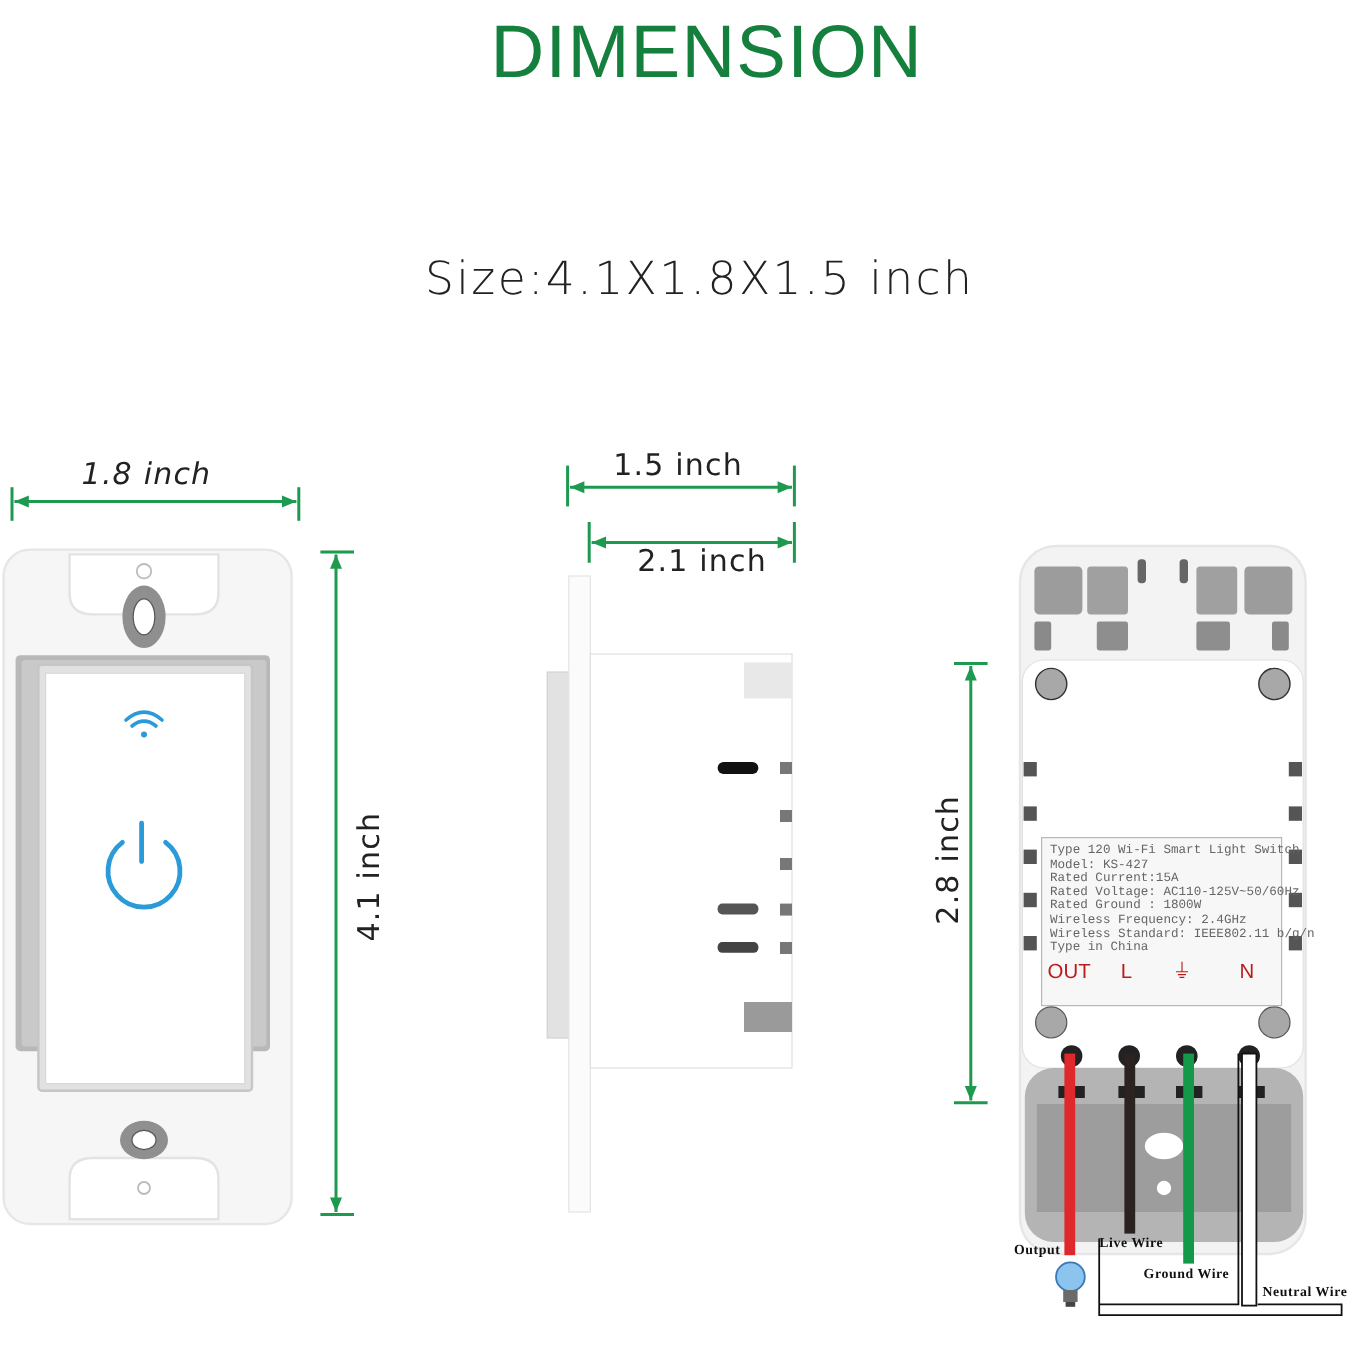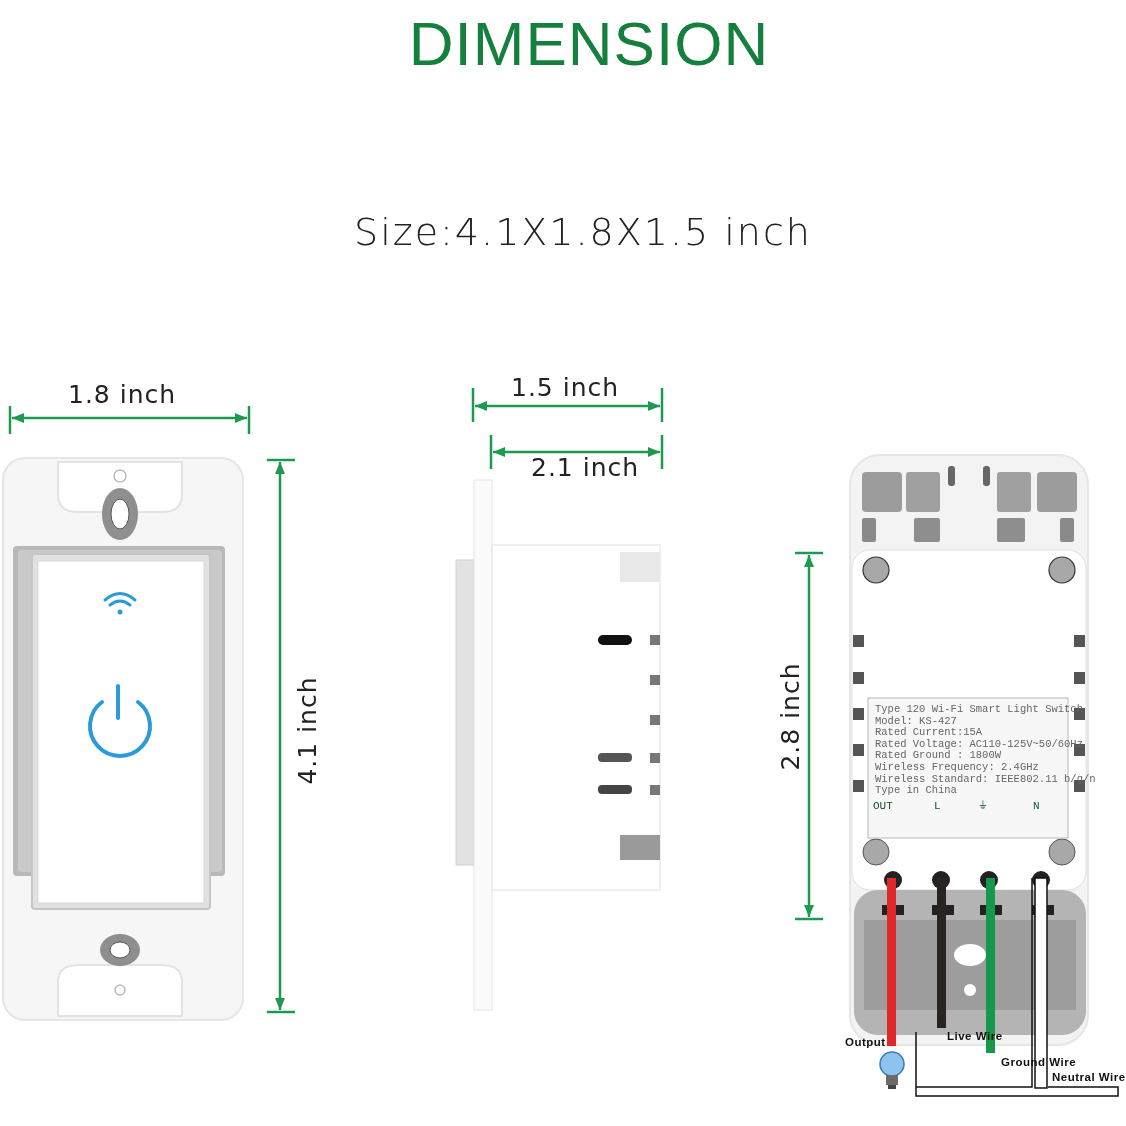--- a/index.html
+++ b/index.html
@@ -3,30 +3,30 @@
 <meta charset="utf-8">
 <style>
   html, body { margin:0; padding:0; background:#ffffff; }
   body { width:1126px; height:1126px; position:relative; overflow:hidden; font-family:"DejaVu Sans", sans-serif; color:#111; }
   .abs { position:absolute; }
   .title { left:0; width:1090px; top:8px; text-align:center; font-family:"Liberation Sans", sans-serif; font-size:62px; letter-spacing:1px; color:#15803d;padding-left:44px; }
   .subtitle { left:0; width:1166px; top:210px; text-align:center; font-family:"DejaVu Sans", sans-serif; font-size:38px; font-weight:300; letter-spacing:2px; color:#222; }
   .dimlabel { font-family:"DejaVu Sans", sans-serif; font-size:25px; color:#222; letter-spacing:1px; white-space:nowrap; }
   .vlabel { transform:rotate(-90deg); transform-origin:center center; }
   .spec { font-family:"Liberation Sans", sans-serif; font-size:10.5px; color:#666; line-height:11.6px; white-space:nowrap; }
-  .wirelabel { font-family:Liberation Sans, sans-serif; font-weight:bold; font-size:11.5px; color:#111; white-space:nowrap; letter-spacing:0.5px; }
-  .term { font-family:Liberation Mono, monospace; font-size:11px; color:#14532d; }
+  .wirelabel { font-family:Liberation Serif, serif; font-weight:bold; font-size:11.5px; color:#111; white-space:nowrap; letter-spacing:0.5px; }
+  .term { font-family:Liberation Sans, sans-serif; font-size:17px; color:#b91c1c; }
 </style>
 </head>
 <body>
 
 <div class="abs title">DIMENSION</div>
 <div class="abs subtitle">Size:4.1X1.8X1.5 inch</div>
 
-<div class="abs dimlabel" style="left:68px; top:380px;">1.8 inch</div>
+<div class="abs dimlabel" style="left:68px; top:380px;font-style:italic;">1.8 inch</div>
 <svg class="abs" style="left:0; top:400px;" width="260" height="40">
   <line x1="10" y1="6" x2="10" y2="34" stroke="#1e9a50" stroke-width="2.5"></line>
   <line x1="249" y1="6" x2="249" y2="34" stroke="#1e9a50" stroke-width="2.5"></line>
   <line x1="12" y1="18" x2="247" y2="18" stroke="#1e9a50" stroke-width="2.5"></line>
   <polygon points="12,18 24,13 24,23" fill="#1e9a50"></polygon>
   <polygon points="247,18 235,13 235,23" fill="#1e9a50"></polygon>
 </svg>
 
 <svg class="abs" style="left:0; top:450px;" width="250" height="575">
 
@@ -191,15 +191,15 @@
   <path d="M76,162 L76,226 L278,226 L278,217 L208,217 M76,217 L192,217 L192,8" fill="none" stroke="#111" stroke-width="1.5"></path>
 
   <g transform="translate(40,180)">
     <circle cx="12" cy="14" r="12" fill="#8cc4f0" stroke="#3a78b8" stroke-width="1.5"></circle>
     <rect x="6" y="25" width="12" height="10" fill="#6b6b6b"></rect>
     <rect x="8" y="35" width="8" height="4" fill="#444"></rect>
   </g>
 </svg>
 
 <div class="abs wirelabel" style="left:845px; top:1036px;">Output</div>
-<div class="abs wirelabel" style="left:916px; top:1030px;padding-left:31px;">Live Wire</div>
-<div class="abs wirelabel" style="left:953px; top:1056px;margin-left:48px;">Ground Wire</div>
+<div class="abs wirelabel" style="left:916px; top:1030px;">Live Wire</div>
+<div class="abs wirelabel" style="left:953px; top:1056px;">Ground Wire</div>
 <div class="abs wirelabel" style="left:1052px; top:1071px;text-align:right;">Neutral Wire</div>
 
 </body></html>

